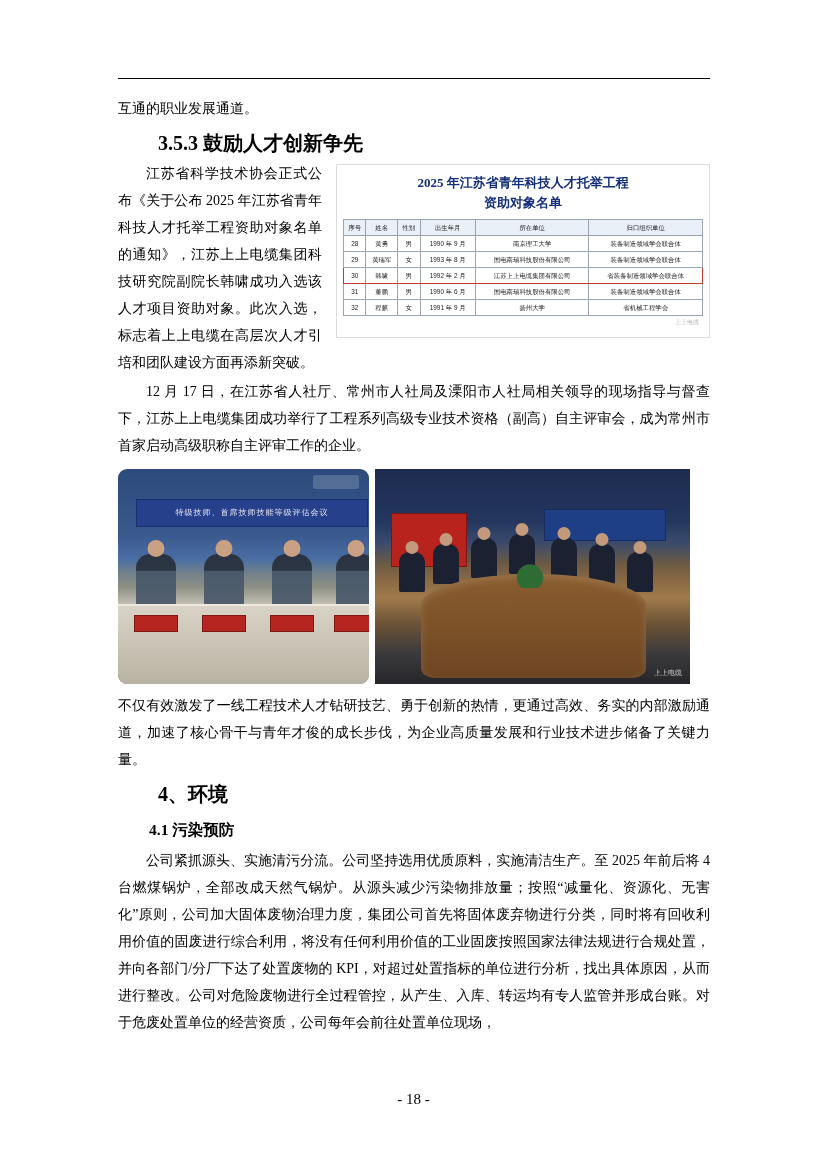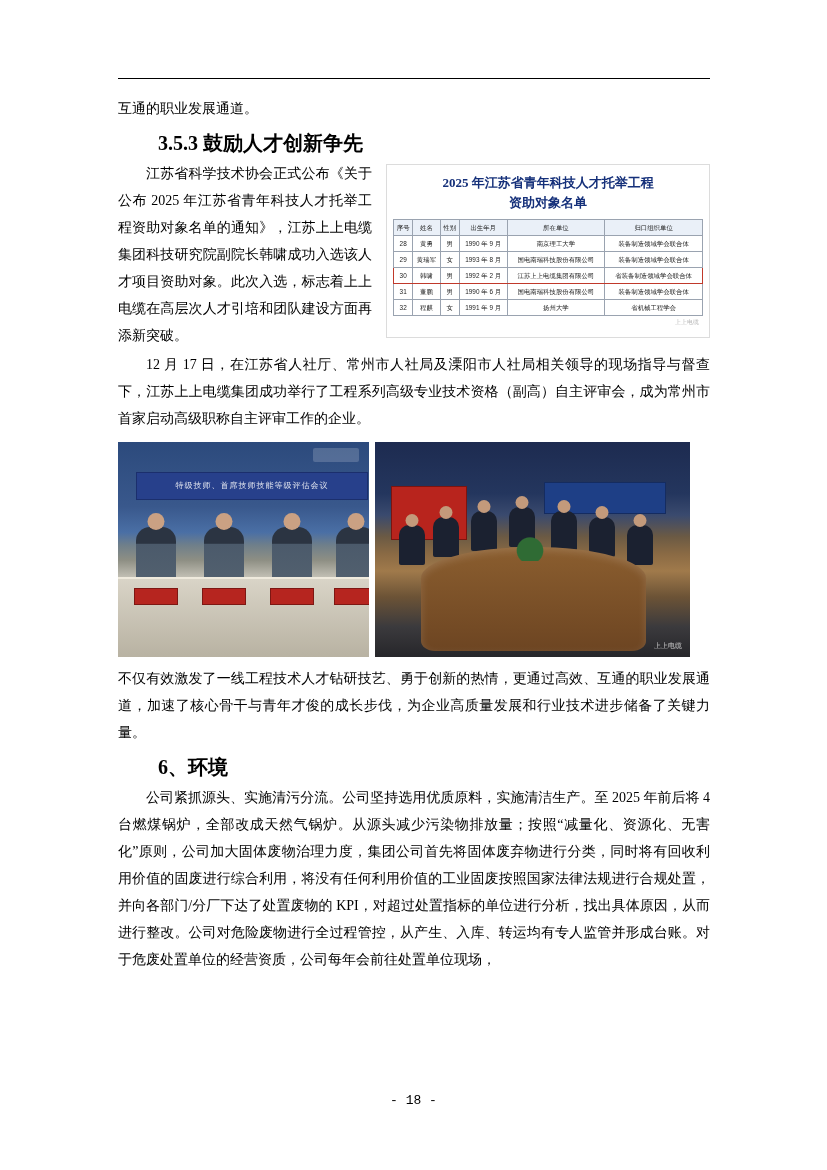--- a/index.html
+++ b/index.html
@@ -47,21 +47,21 @@
   .heading-sub {
     font-weight: bold;
     font-size: 15.5px;
     line-height: 30px;
     margin: 6px 0 2px 0;
     text-indent: 2em;
   }
   
   .figure-float {
     float: right;
-    width: 324px;
+    width: 374px;
     margin: 4px 0 6px 14px;
     border: 1px solid #dcdcdc;
     background: #ffffff;
     box-sizing: border-box;
     padding: 8px 6px 10px 6px;
   }
   .fig-title {
     text-align: center;
     font-weight: bold;
     font-size: 13px;
@@ -108,21 +108,21 @@
     display: flex;
     gap: 6px;
     margin: 10px 0 8px 0;
     clear: both;
   }
   .photo {
     position: relative;
     height: 215px;
     overflow: hidden;
   }
-  .photo.left { width: 251px; }
+  .photo.left { width: 251px; border-radius: 9px; }
   .photo.right { width: 315px; }
   .p1 {
     background:
       linear-gradient(to bottom, #2c4a7c 0%, #39588c 30%, #4a6fa5 42%, #6f7f8a 48%, #8e8f84 55%, #c9c6bb 64%, #dedbd2 74%, #cfcabe 88%, #7a7f72 100%);
   }
   .p1 .banner {
     position: absolute;
     left: 18px; top: 30px;
     width: 230px; height: 26px;
     background: #27408b;
@@ -226,22 +226,22 @@
     right: 8px; bottom: 6px;
     font-size: 7px;
     color: rgba(255,255,255,.75);
     font-family: "Liberation Sans", sans-serif;
   }
   .page-number {
     position: absolute;
     left: 0; right: 0;
     bottom: 62px;
     text-align: center;
-    font-size: 13px;
-    font-family: Liberation Mono, monospace;
+    font-size: 15px;
+    font-family: Liberation Serif, serif;
   }
 </style>
 </head>
 <body>
 
 <div class="page">
   <div class="content">
 
     <div class="top-rule"></div>
 
@@ -339,22 +339,23 @@
         <div class="chairperson" style="left:134px; bottom:110px;"></div>
         <div class="chairperson" style="left:176px; bottom:106px;"></div>
         <div class="chairperson" style="left:214px; bottom:100px;"></div>
         <div class="chairperson" style="left:252px; bottom:92px;"></div>
         <div class="conf-table"></div>
         <div class="flower"></div>
         <div class="logo-mark">上上电缆</div>
       </div>
     </div>
 
-    <p>不仅有效激发了一线工程技术人才钻研技艺、勇于创新的热情，更通过高效、互通的职业发展通道，加速了核心骨干与青年才俊的成长步伐，为企业高质量发展和行业技术进步储备了关键力量。</p>
-
-    <p class="heading">6、环境</p>
+    <p>不仅有效激发了一线工程技术人才钻研技艺、勇于创新的热情，更通过高效、务实的内部激励通道，加速了核心骨干与青年才俊的成长步伐，为企业高质量发展和行业技术进步储备了关键力量。</p>
+
+    <p class="heading">4、环境</p>
+    <p class="heading-sub">4.1 污染预防</p>
 
     <p class="indent">公司紧抓源头、实施清污分流。公司坚持选用优质原料，实施清洁生产。至 2025 年前后将 4 台燃煤锅炉，全部改成天然气锅炉。从源头减少污染物排放量；按照“减量化、资源化、无害化”原则，公司加大固体废物治理力度，集团公司首先将固体废弃物进行分类，同时将有回收利用价值的固废进行综合利用，将没有任何利用价值的工业固废按照国家法律法规进行合规处置，并向各部门/分厂下达了处置废物的 KPI，对超过处置指标的单位进行分析，找出具体原因，从而进行整改。公司对危险废物进行全过程管控，从产生、入库、转运均有专人监管并形成台账。对于危废处置单位的经营资质，公司每年会前往处置单位现场，</p>
 
   </div>
 
   <div class="page-number">- 18 -</div>
 </div>
 
 </body></html>

